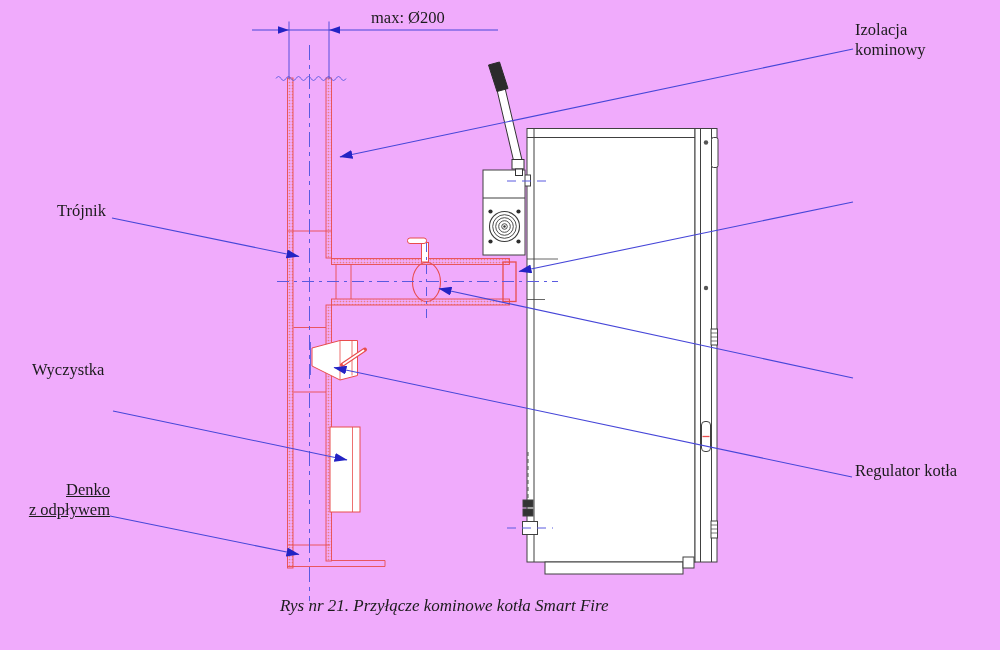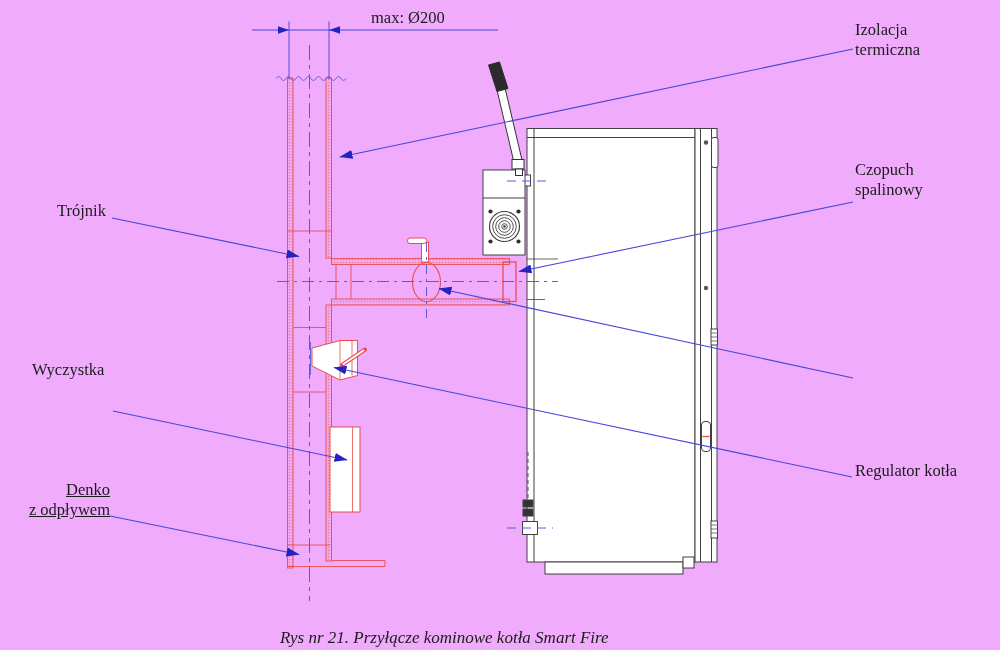--- a/index.html
+++ b/index.html
@@ -1,21 +1,21 @@
 <!DOCTYPE html>
 <html><head>
 <meta charset="utf-8">
 <style>
   html,body{margin:0;padding:0;background:#fff;}
   #stage{position:relative;width:1000px;height:650px;background:#f0abfc;overflow:hidden;
          font-family:"Liberation Serif", serif;}
   #drawing{position:absolute;left:0;top:0;}
   .lbl{position:absolute;font-size:16.5px;line-height:20px;color:#1b1b1b;white-space:nowrap;}
   .lbl.right{text-align:right;text-decoration:underline;}
-  .caption{position:absolute;left:280px;top:628px;font-size:17px;font-style:italic;color:#1b1b1b;}
+  .caption{position:absolute;left:280px;top:596px;font-size:17px;font-style:italic;color:#1b1b1b;}
   .dim{position:absolute;left:371px;top:8px;font-size:16.5px;color:#1b1b1b;}
 </style>
 </head>
 <body>
 
 <div id="stage">
 
 <svg id="drawing" width="1000" height="650" viewBox="0 0 1000 650">
   <defs>
     <pattern id="wdots" width="3" height="3" patternUnits="userSpaceOnUse">
@@ -168,27 +168,23 @@
     <line x1="112" y1="218" x2="299" y2="256.5" marker-end="url(#arrB)"></line>
     <line x1="113" y1="411" x2="347" y2="460" marker-end="url(#arrB)"></line>
     <line x1="110" y1="516" x2="299" y2="554.5" marker-end="url(#arrB)"></line>
   </g>
 </svg>
 
 <div class="dim">max: Ø200</div>
 
 <div class="lbl" style="left:855px;top:20px">
   <div>Izolacja</div>
-  <div>termiczna</div>
-</div>
-
-<div class="lbl" style="left:855px;top:160px">
-  <div>Czopuch</div>
-  <div>spalinowy</div>
-</div>
+  <div>kominowy</div>
+</div>
+
 
 
 <div class="lbl" style="left:855px;top:461px">
   <div>Regulator kotła</div>
 </div>
 
 <div class="lbl" style="left:57px;top:201px">
   <div>Trójnik</div>
 </div>
 

